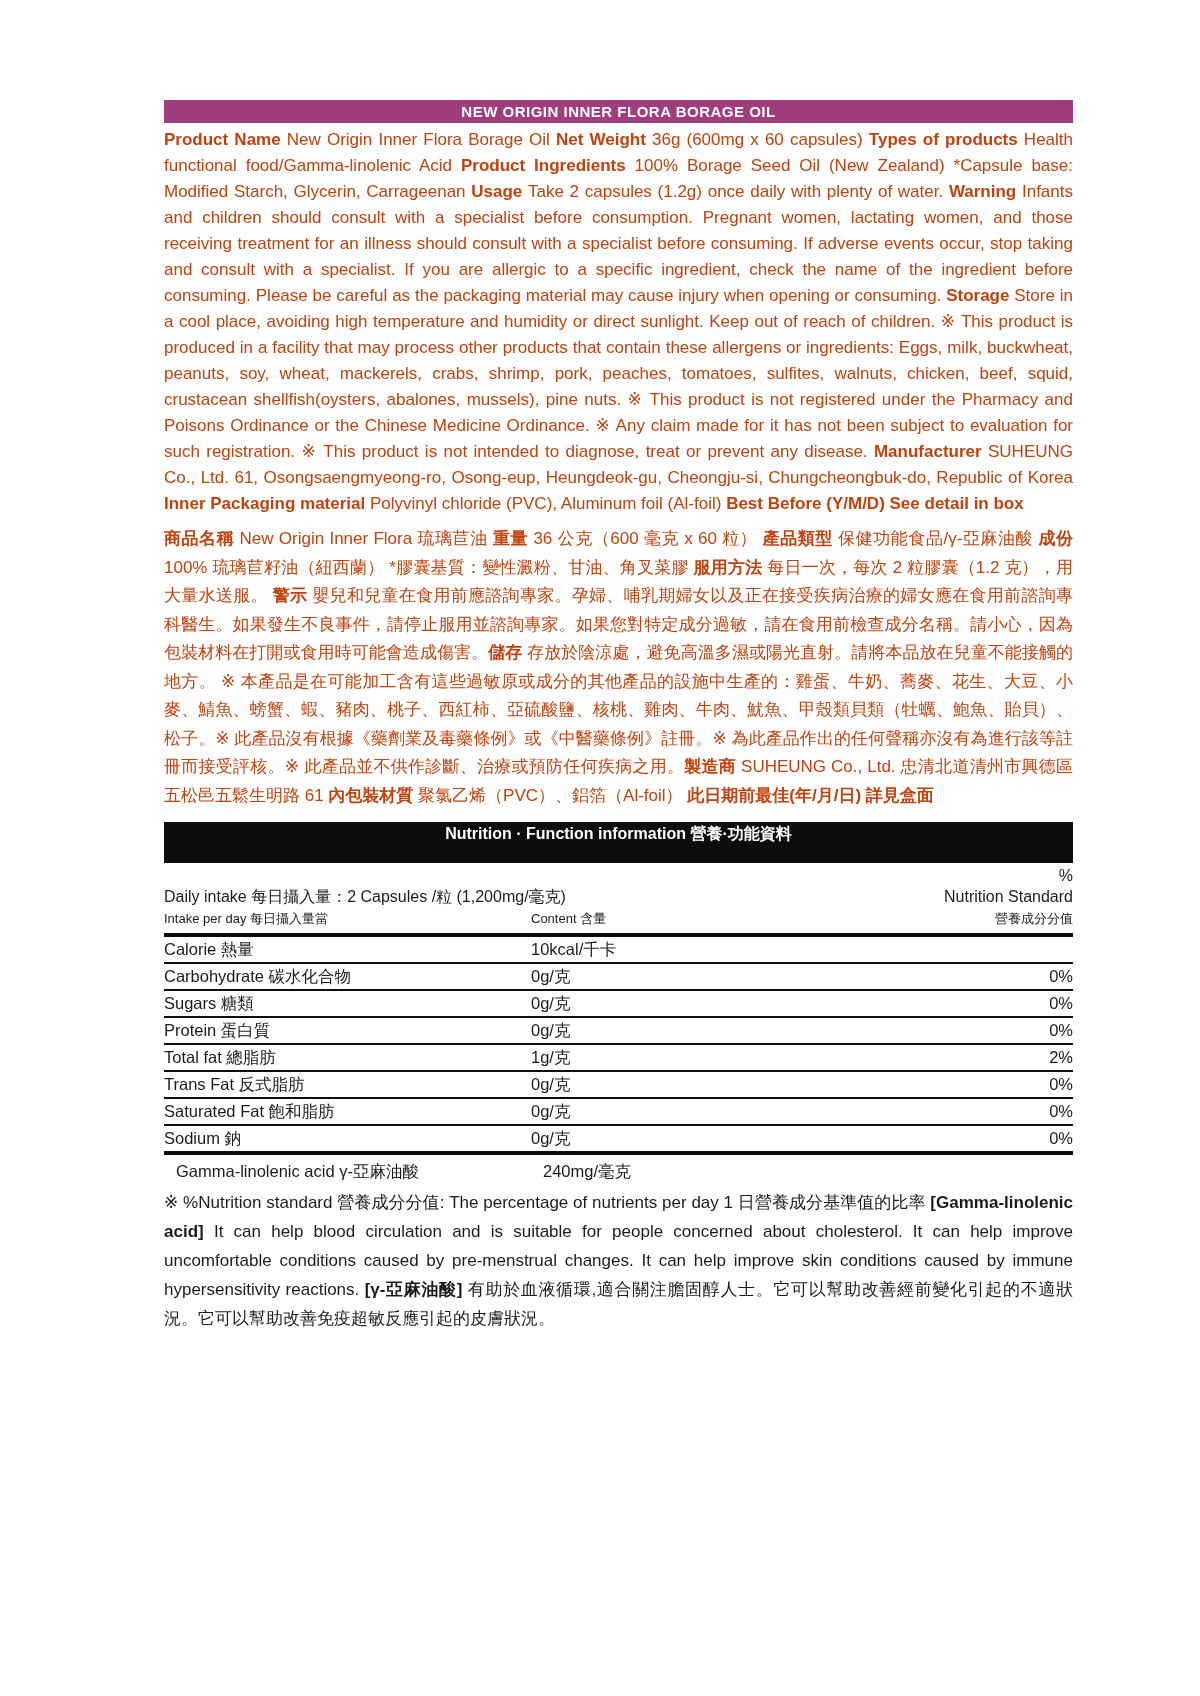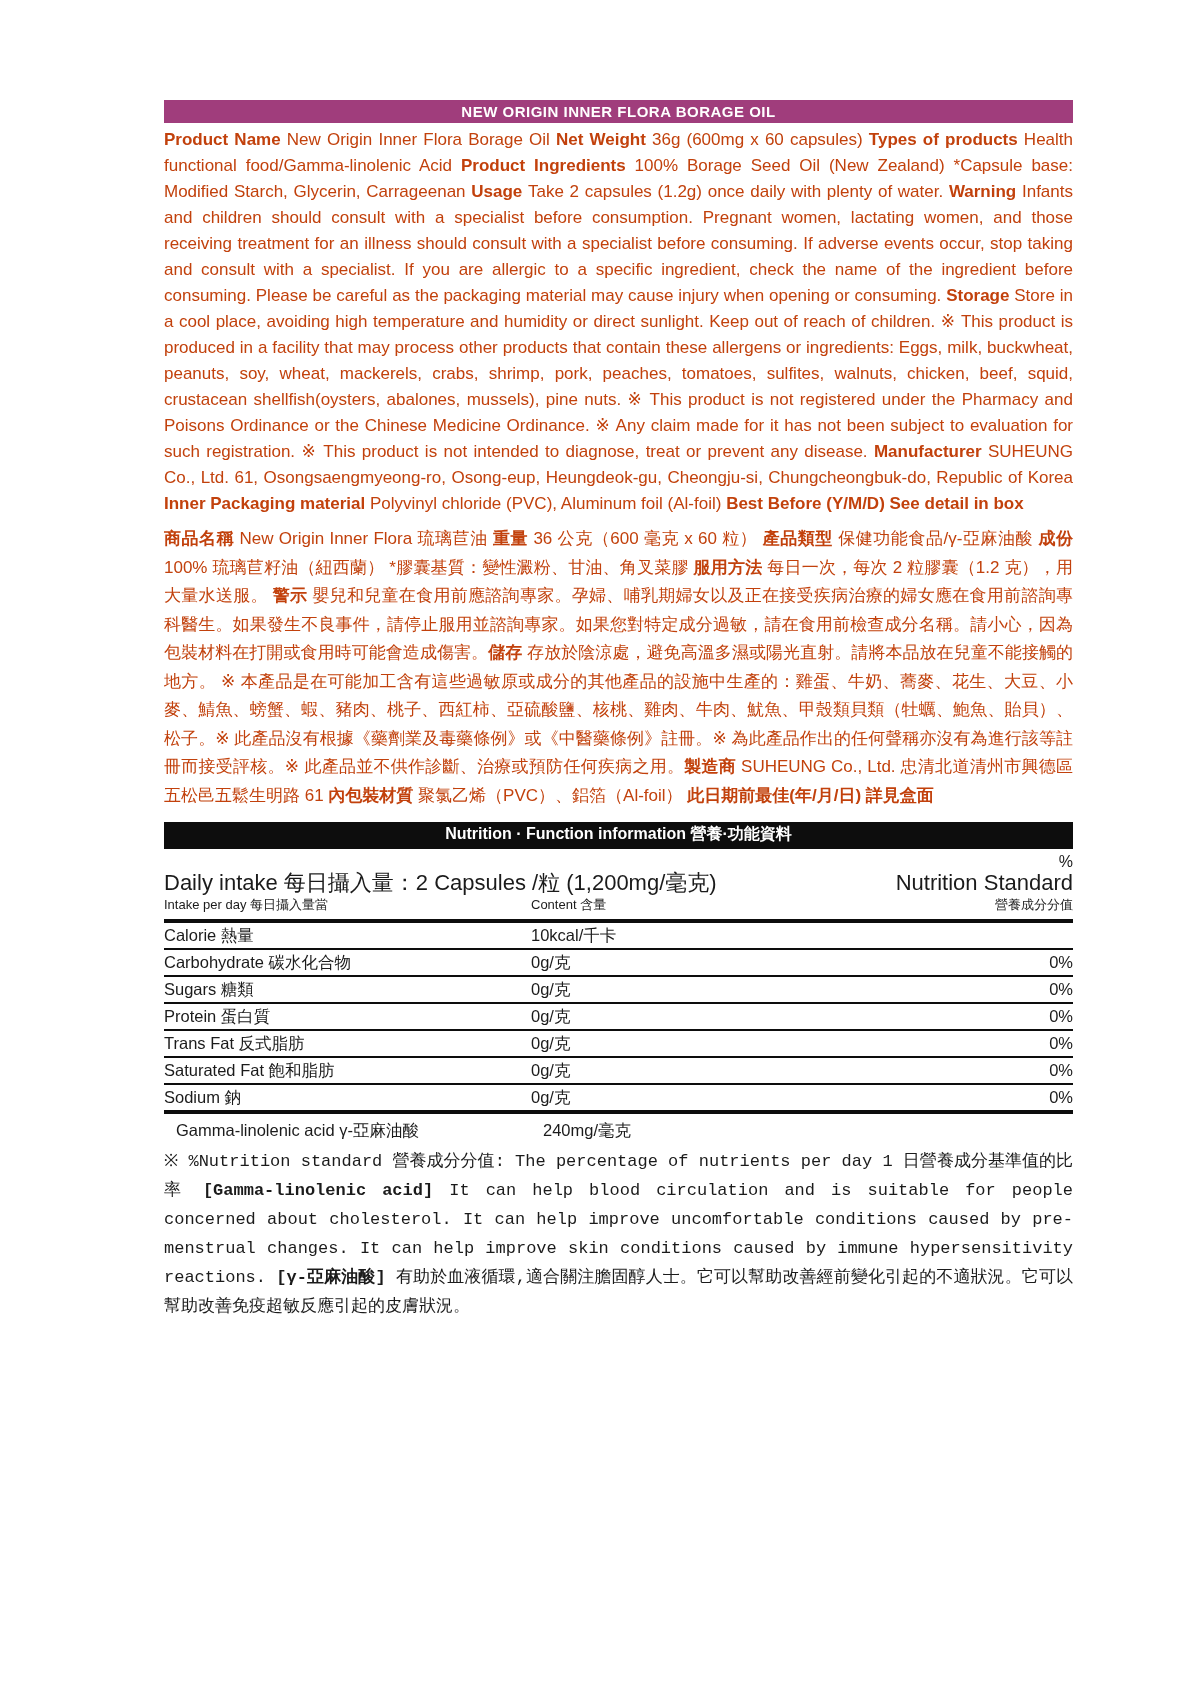--- a/index.html
+++ b/index.html
@@ -36,37 +36,37 @@
   .en-para {
     margin-top: 4px;
     line-height: 26px;
   }
   .zh-para {
     margin-top: 8px;
     line-height: 28.5px;
   }
   .nutrition-bar {
     margin-top: 12px;
-    height: 27px;
+    height: 41px;
     line-height: 23px;
     text-align: center;
     color: #ffffff;
     font-weight: bold;
     font-size: 16px;
   }
   .pct-line {
     margin-top: 3px;
     text-align: right;
     font-size: 16px;
     line-height: 20px;
   }
   .thead-row1 {
     display: flex;
     justify-content: space-between;
-    font-size: 22px;
+    font-size: 16px;
     line-height: 22px;
   }
   .thead-row2 {
     display: grid;
     grid-template-columns: 367px 1fr auto;
     font-size: 13px;
     line-height: 22px;
     padding-bottom: 3px;
   }
   .ntable {
@@ -90,21 +90,20 @@
     line-height: 22px;
     padding-top: 5px;
     margin-left: 12px;
   }
   .cell-value { text-align: center; }
   .footnote {
     margin-top: 6px;
     font-size: 17px;
     line-height: 29px;
     text-align: justify;
-    font-family: Liberation Mono, monospace;
   }
   .footnote b { font-weight: bold; }
 </style>
 </head>
 <body>
 
 <div class="sheet">
 
   <div class="title-bar" style="background: rgb(160, 61, 124);">
     <span>NEW ORIGIN INNER FLORA BORAGE OIL</span>
@@ -146,20 +145,25 @@
         <span>Sugars 糖類</span>
         <span>0g/克</span>
         <span class="cell-value">0%</span>
       </div>
       <div class="nrow">
         <span>Protein 蛋白質</span>
         <span>0g/克</span>
         <span class="cell-value">0%</span>
       </div>
       <div class="nrow">
+        <span>Total fat 總脂肪</span>
+        <span>1g/克</span>
+        <span class="cell-value">2%</span>
+      </div>
+      <div class="nrow">
         <span>Trans Fat 反式脂肪</span>
         <span>0g/克</span>
         <span class="cell-value">0%</span>
       </div>
       <div class="nrow">
         <span>Saturated Fat 飽和脂肪</span>
         <span>0g/克</span>
         <span class="cell-value">0%</span>
       </div>
       <div class="nrow last">

